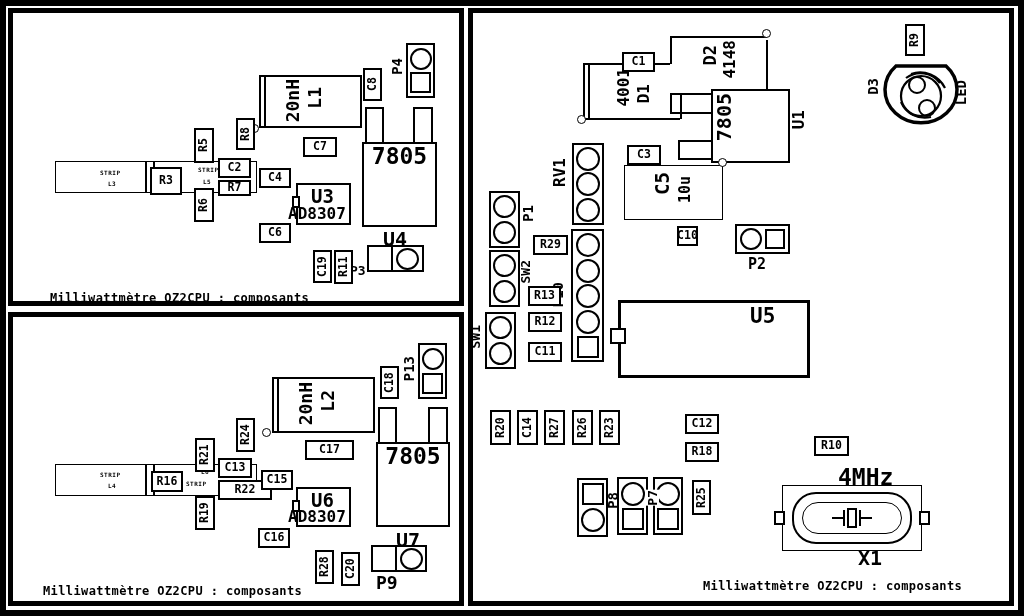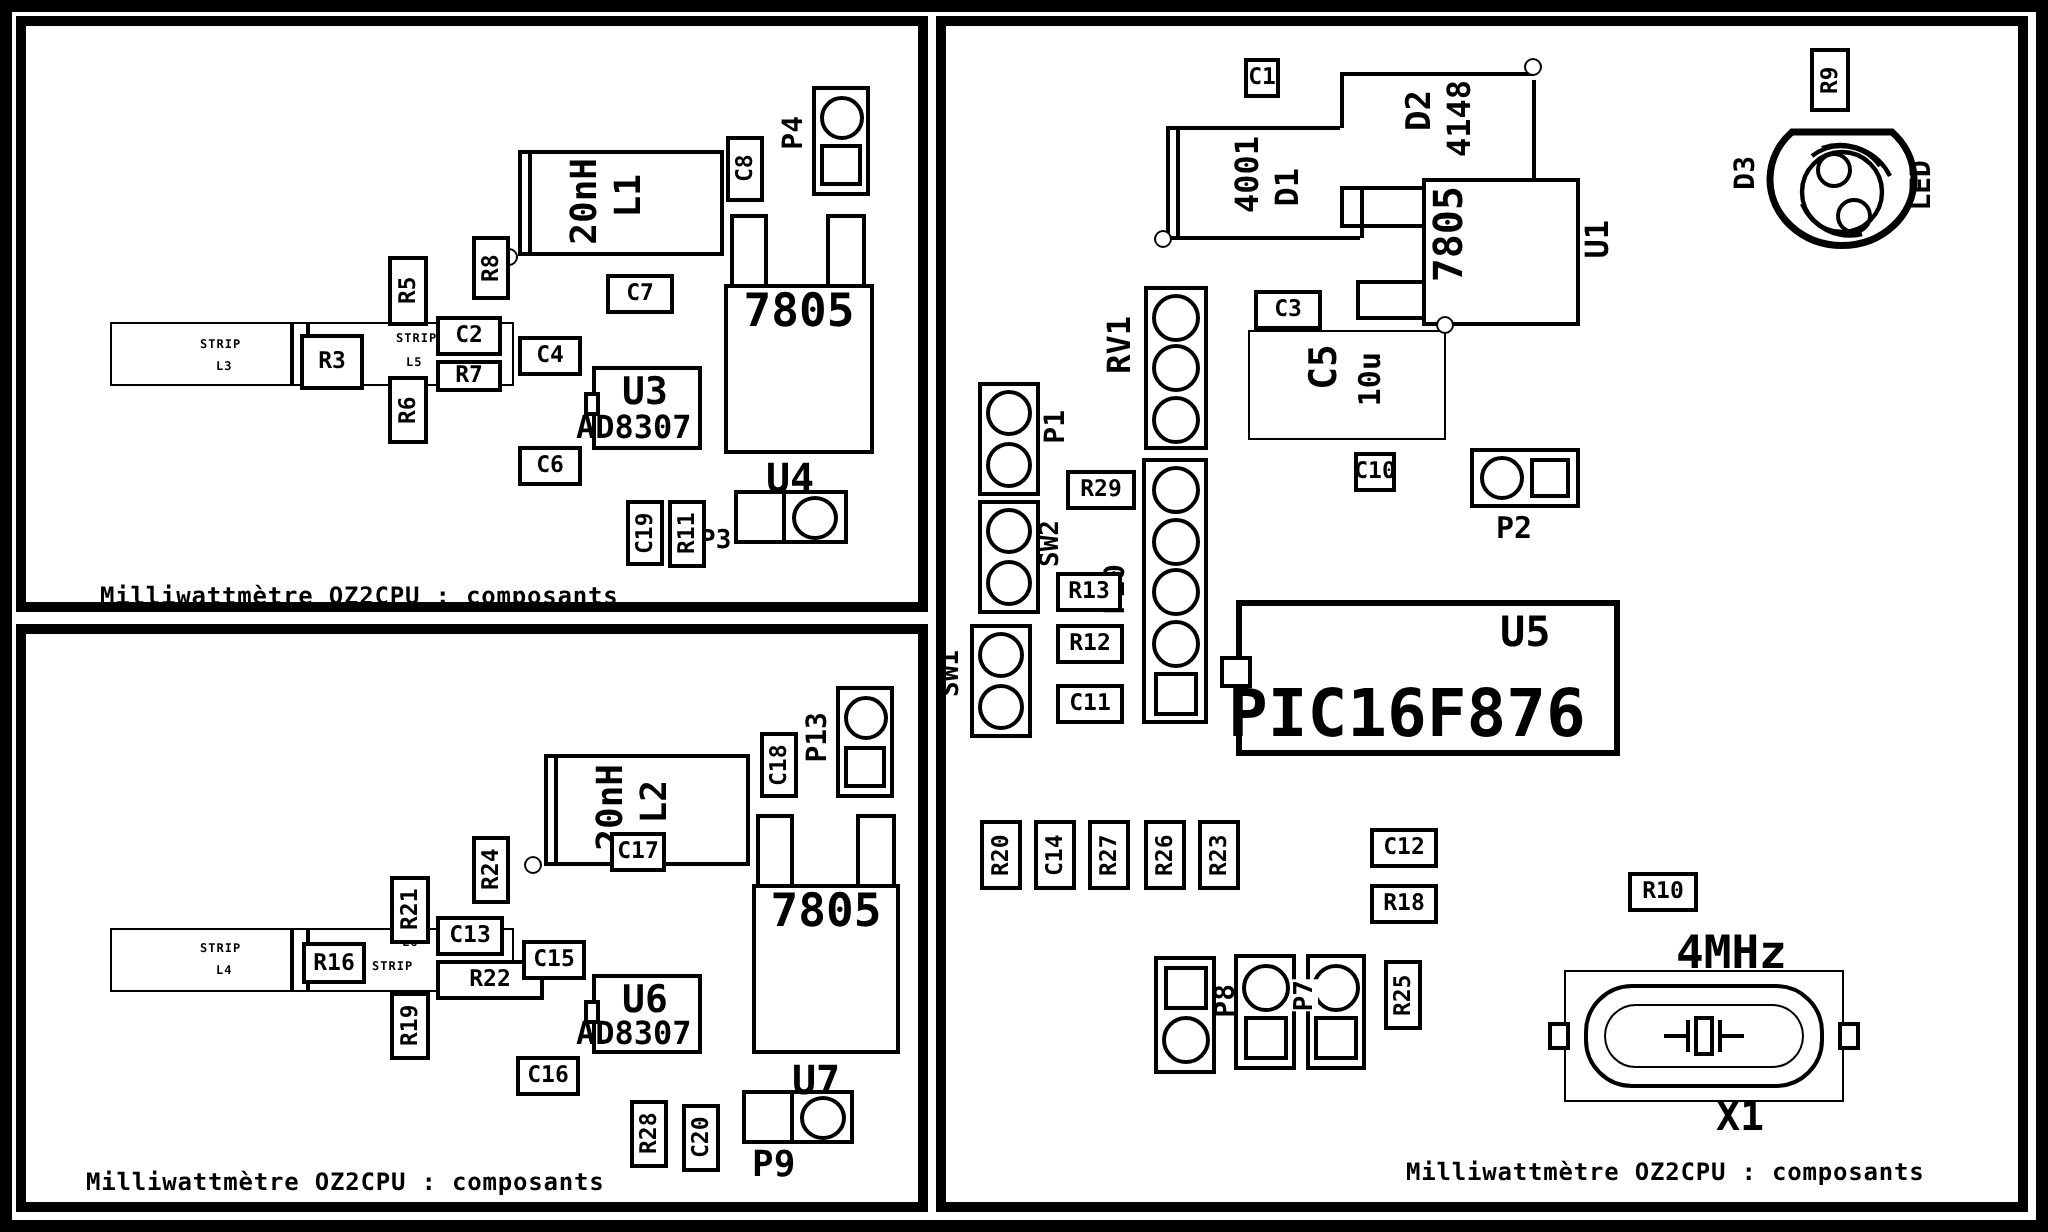--- a/index.html
+++ b/index.html
@@ -108,21 +108,21 @@
   <div class="box" style="left:218px;top:480px;width:54px;height:20px">R22</div>
   <div class="vbox" style="left:236px;top:418px;width:19px;height:34px">R24</div>
   <div class="box" style="left:261px;top:470px;width:32px;height:20px">C15</div>
 
   <div class="comp" style="left:272px;top:377px;width:103px;height:56px">
     <div class="vline" style="left:3px"></div>
   </div>
   <div class="dot" style="left:262px;top:428px;width:9px;height:9px"></div>
   <div class="vlab" style="left:297px;top:382px;font-size:18px">20nH</div>
   <div class="vlab" style="left:319px;top:390px;font-size:18px">L2</div>
-  <div class="box" style="left:305px;top:416px;width:28px;height:20px">C17</div>
+  <div class="box" style="left:305px;top:440px;width:49px;height:20px">C17</div>
   <div class="vbox" style="left:380px;top:366px;width:19px;height:33px">C18</div>
 
   <div class="conn" style="left:418px;top:343px;width:29px;height:56px">
     <div class="pc" style="width:22px;height:22px"></div>
     <div class="ps" style="width:21px;height:21px"></div>
   </div>
   <div class="vlab" style="left:402px;top:356px;font-size:14px">P13</div>
 
   <div class="comp" style="left:378px;top:407px;width:19px;height:37px"></div>
   <div class="comp" style="left:428px;top:407px;width:20px;height:37px"></div>
@@ -150,21 +150,21 @@
   <div class="wire" style="left:583px;top:63px;width:1.5px;height:57px"></div>
   <div class="wire" style="left:588px;top:63px;width:1.5px;height:57px"></div>
   <div class="wire" style="left:585px;top:118px;width:95px;height:1.5px"></div>
   <div class="wire" style="left:680px;top:95px;width:1.5px;height:24px"></div>
   <div class="dot" style="left:577px;top:115px;width:9px;height:9px"></div>
   <div class="wire" style="left:670px;top:36px;width:97px;height:1.5px"></div>
   <div class="wire" style="left:670px;top:36px;width:1.5px;height:28px"></div>
   <div class="wire" style="left:766px;top:40px;width:1.5px;height:49px"></div>
   <div class="dot" style="left:762px;top:29px;width:9px;height:9px"></div>
 
-  <div class="box" style="left:622px;top:29px;width:18px;height:20px">C1</div>
+  <div class="box" style="left:622px;top:52px;width:33px;height:20px">C1</div>
   <div class="vlab" style="left:616px;top:68px;font-size:16px">4001</div>
   <div class="vlab" style="left:636px;top:84px;font-size:16px">D1</div>
   <div class="vlab" style="left:702px;top:45px;font-size:17px">D2</div>
   <div class="vlab" style="left:722px;top:40px;font-size:16px">4148</div>
 
   <div class="comp" style="left:670px;top:93px;width:43px;height:21px"></div>
   <div class="comp" style="left:678px;top:140px;width:35px;height:20px"></div>
   <div class="comp" style="left:711px;top:89px;width:79px;height:74px"></div>
   <div class="vlab" style="left:714px;top:93px;font-size:20px">7805</div>
   <div class="vlab" style="left:791px;top:110px;font-size:16px">U1</div>
@@ -230,21 +230,20 @@
   <div class="vlab" style="left:469px;top:325px;font-size:13px">SW1</div>
 
   <div class="box" style="left:533px;top:235px;width:35px;height:20px">R29</div>
   <div class="box" style="left:528px;top:286px;width:33px;height:20px">R13</div>
   <div class="box" style="left:528px;top:312px;width:34px;height:20px">R12</div>
   <div class="box" style="left:528px;top:342px;width:34px;height:20px">C11</div>
 
   <div class="comp thick" style="left:618px;top:300px;width:192px;height:78px"></div>
   <div class="ps" style="position:absolute;left:610px;top:328px;width:16px;height:16px;border-width:2.5px;z-index:3"></div>
   <div class="hlab" style="left:750px;top:306px;font-size:21px">U5</div>
-  <div class="hlab" style="left:614px;top:340px;font-size:33px">PIC16F876</div>
 
   <div class="vbox" style="left:490px;top:410px;width:21px;height:35px">R20</div>
   <div class="vbox" style="left:517px;top:410px;width:21px;height:35px">C14</div>
   <div class="vbox" style="left:544px;top:410px;width:21px;height:35px">R27</div>
   <div class="vbox" style="left:572px;top:410px;width:21px;height:35px">R26</div>
   <div class="vbox" style="left:599px;top:410px;width:21px;height:35px">R23</div>
   <div class="box" style="left:685px;top:414px;width:34px;height:20px">C12</div>
   <div class="box" style="left:685px;top:442px;width:34px;height:20px">R18</div>
 
   <div class="conn" style="left:577px;top:478px;width:31px;height:59px">

